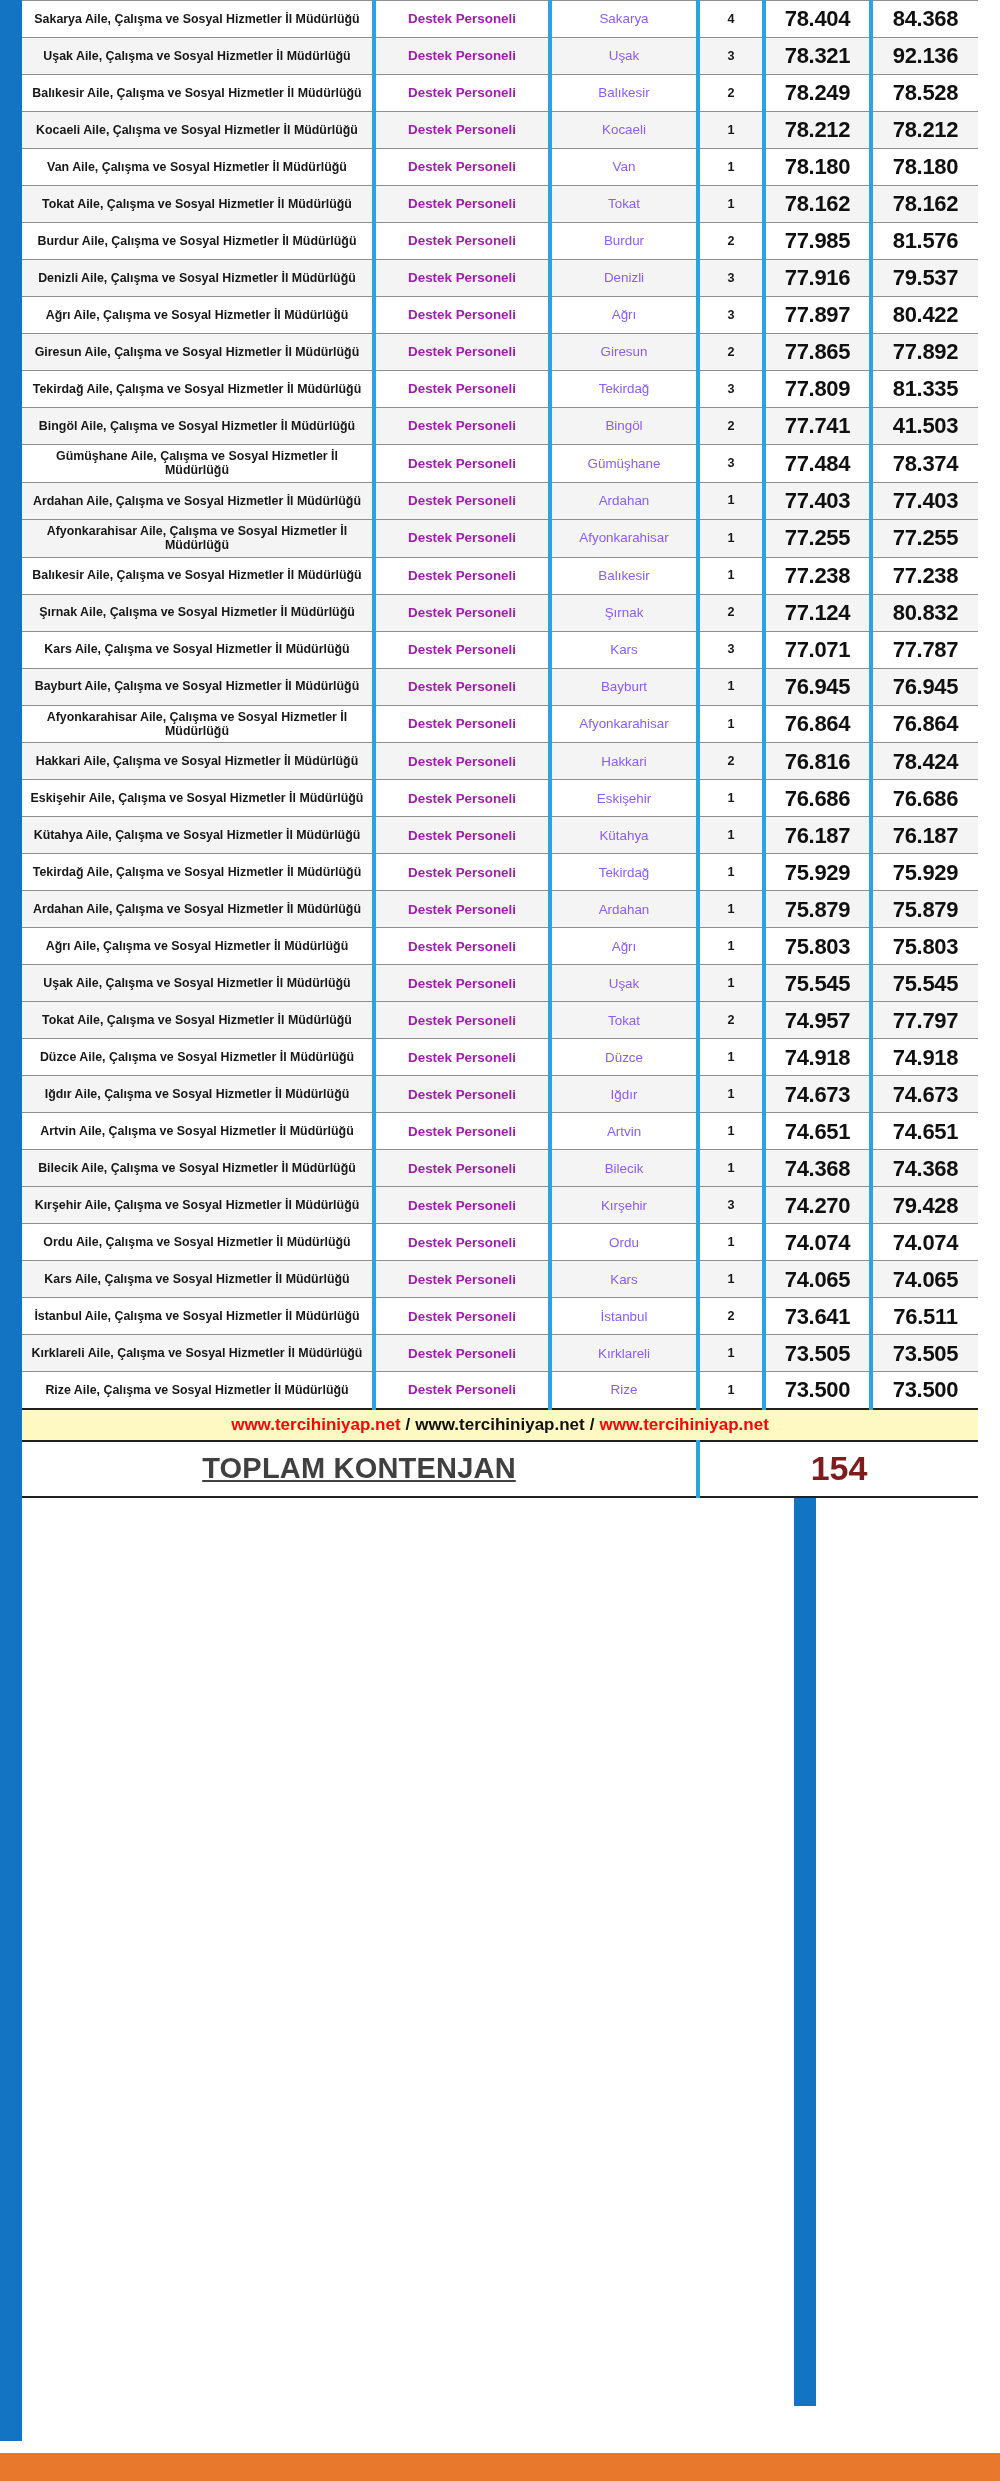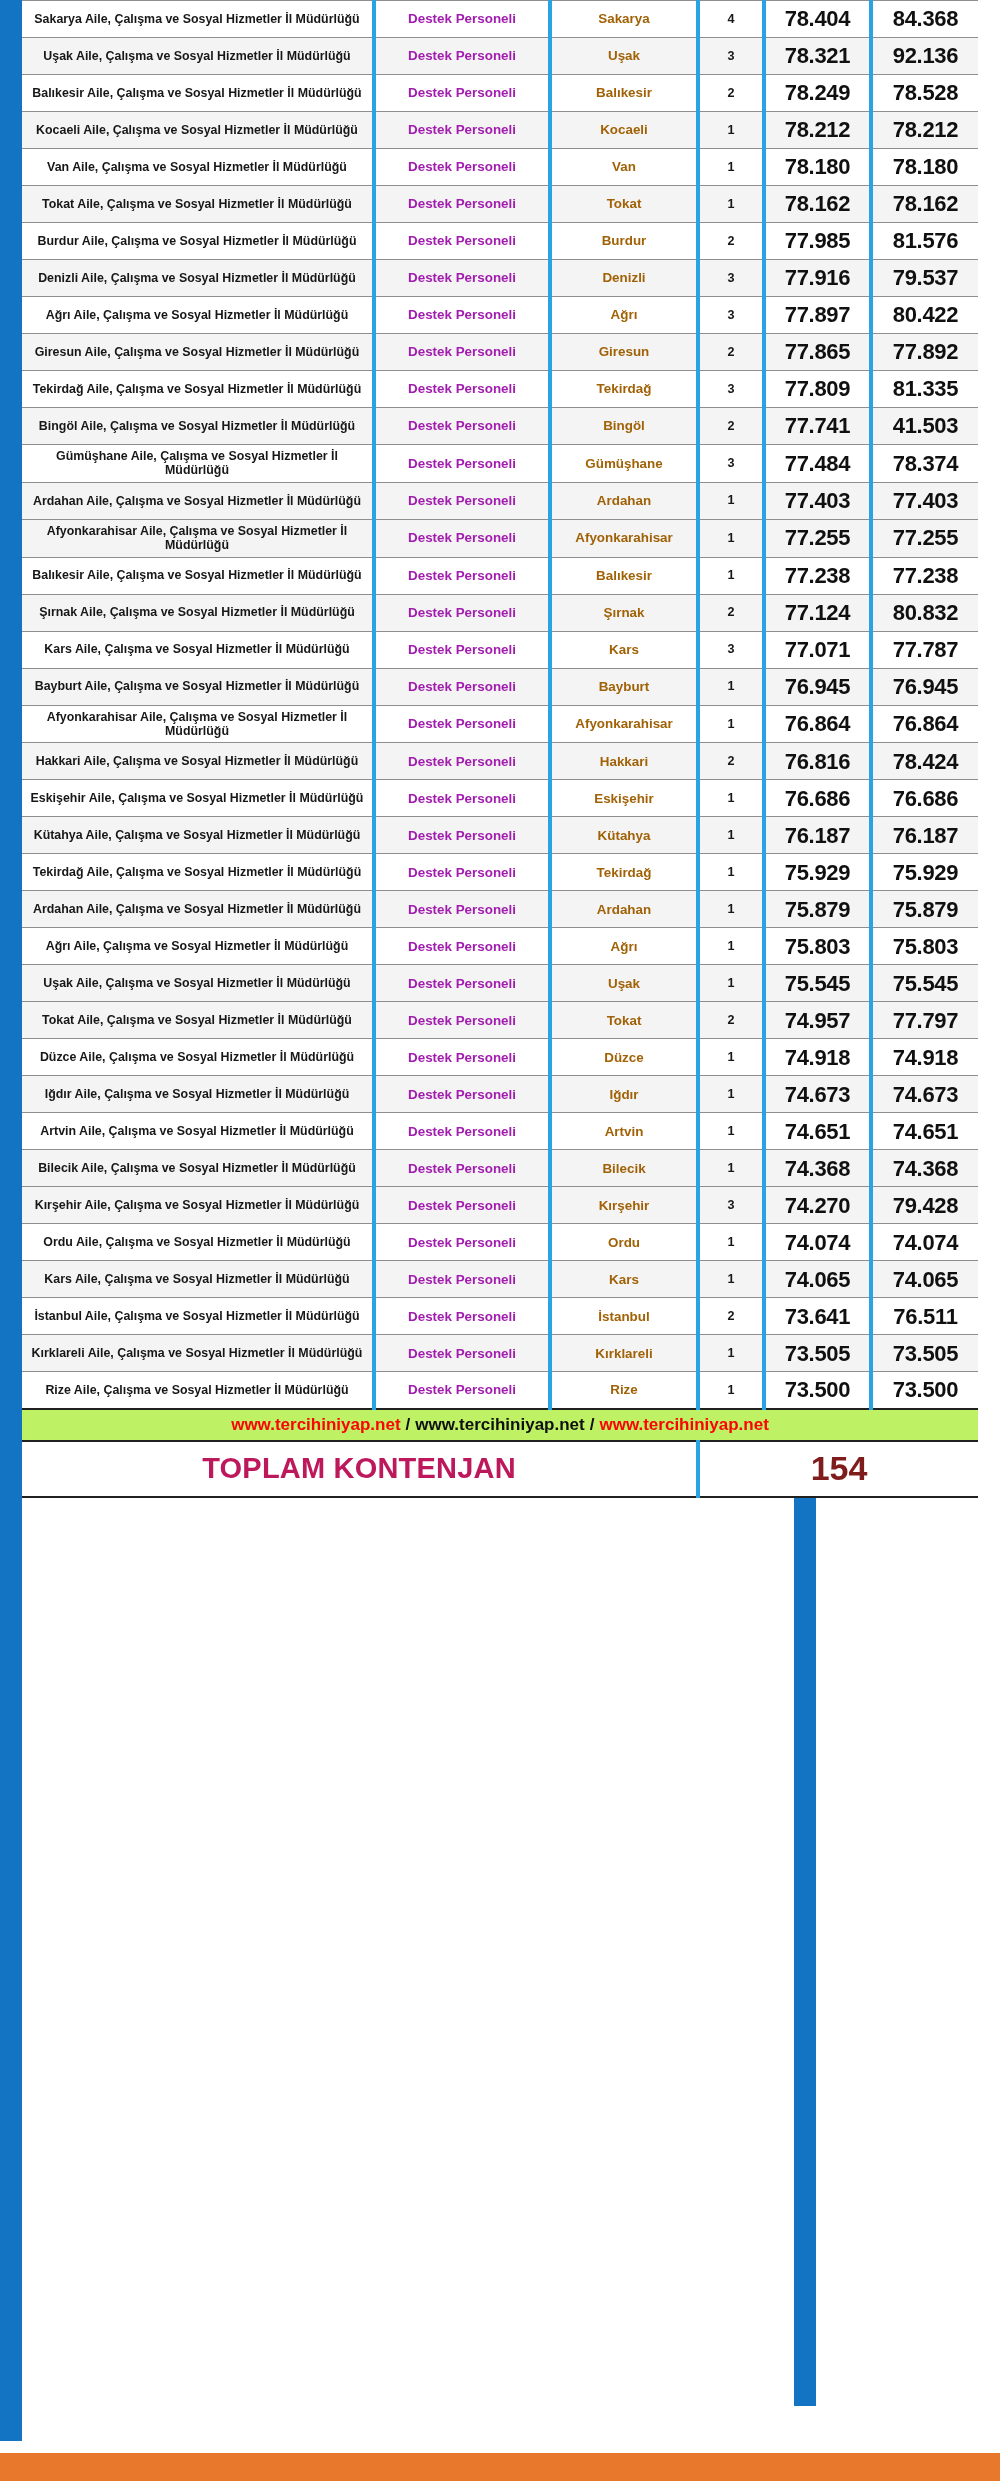--- a/index.html
+++ b/index.html
@@ -82,40 +82,40 @@
     font-weight:bold;
     color:#171717;
   }
   .t-unvan{
     font-size:13.4px;
     font-weight:bold;
     color:#a21caf;
   }
   .t-il{
     font-size:13.4px;
-    font-weight:bold;
-    color:#a16207;
+    font-weight:normal;
+    color:#8b5cf6;
   }
   .t-kont{
     font-size:12.6px;
     font-weight:bold;
     color:#171717;
   }
   .t-num{
     font-size:22px;
     font-weight:bold;
     color:#101010;
     letter-spacing:-0.3px;
   }
 
   
   .banner-row td{
     border-top:2px solid #20201f;
     border-bottom:2px solid #20201f;
-    background:#bef264;
+    background:#fef9c3;
     height:30px;
   }
   .banner{
     display:flex;
     align-items:center;
     justify-content:center;
     gap:0px;
     font-size:17px;
     font-weight:bold;
     height:30px;
@@ -127,22 +127,23 @@
 
   .total-row td{
     border-bottom:2px solid #20201f;
     background:#ffffff;
     height:56px;
   }
   .total-row td.lbl{border-right:4px solid #29a3e3;}
   .t-total-label{
     font-size:29px;
     font-weight:bold;
-    color:#be185d;
+    color:#404040;
     letter-spacing:0.2px;
+    text-decoration:underline;
   }
   .t-total-value{
     font-size:34px;
     font-weight:bold;
     color:#7f1d1d;
   }
 
   .orange-bar{
     position:absolute;
     left:0; bottom:0;

